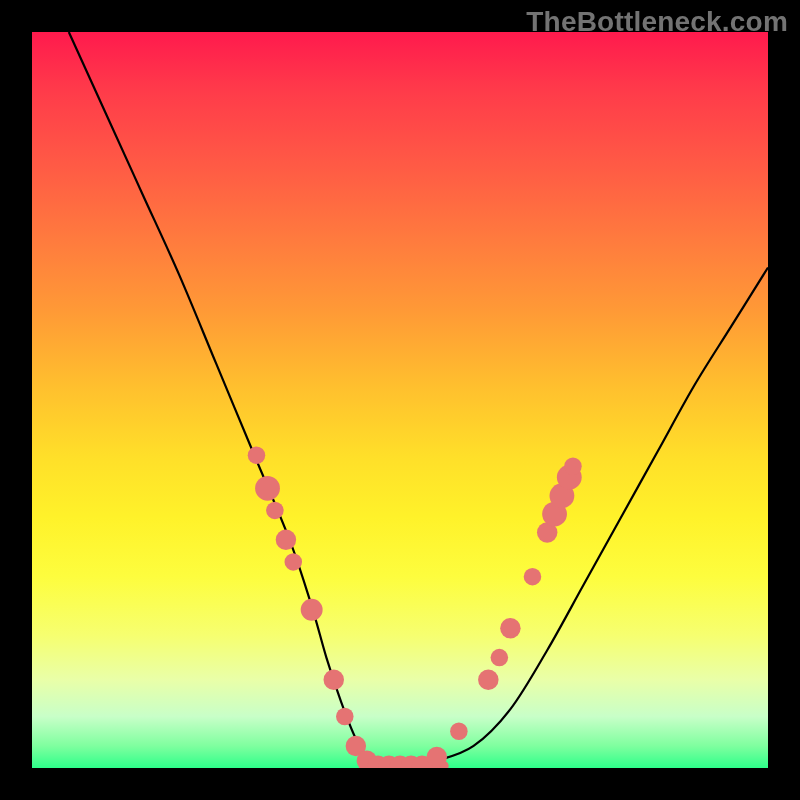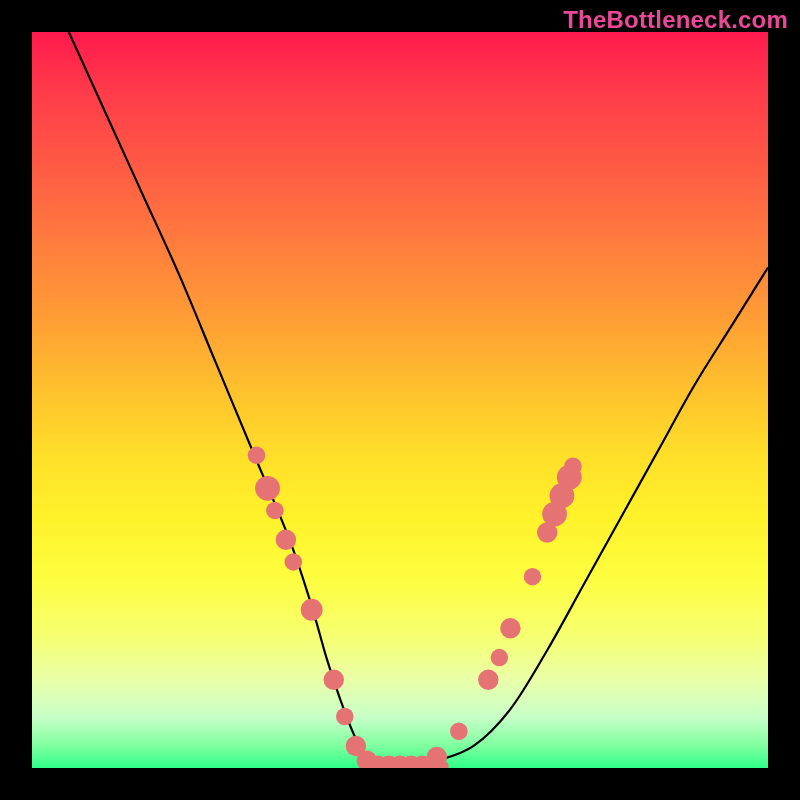--- a/index.html
+++ b/index.html
@@ -41,22 +41,22 @@
       #e9ffa8 88%,
       #c8ffc8 93%,
       #7fff9f 97%,
       #2eff8a 100%
     );
   }
   .watermark {
     position: absolute;
     top: 6px;
     right: 12px;
-    color: #ec4899;
-    font-size: 24px;
+    color: #737373;
+    font-size: 28px;
     font-weight: 600;
     letter-spacing: 0.2px;
   }
   svg.curve {
     position: absolute;
     left: 0;
     top: 0;
     width: 736px;
     height: 736px;
   }

